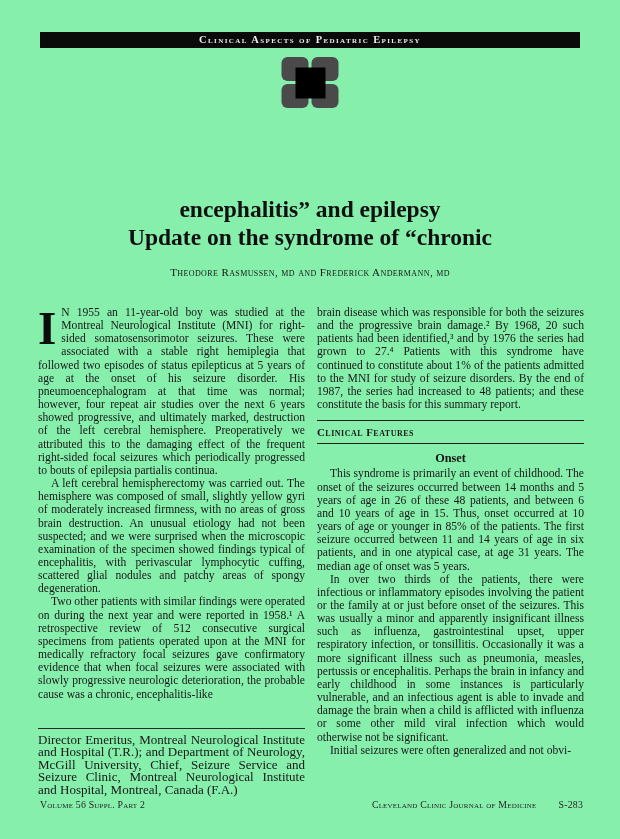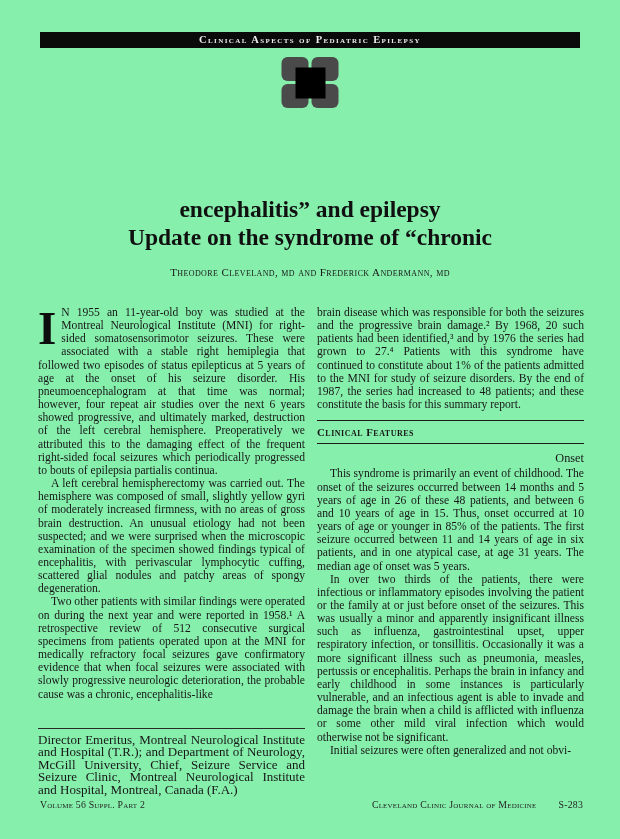--- a/index.html
+++ b/index.html
@@ -110,25 +110,25 @@
     margin: 9px 0 7px;
     padding: 5px 0 4px;
     font-variant: small-caps;
     font-weight: bold;
     font-size: 10.8px;
     letter-spacing: 0.5px;
     text-align: left;
     text-indent: 0;
   }
   .subhead {
-    font-weight: normal;
+    font-weight: bold;
     font-size: 12.3px;
     line-height: 14px;
     margin: 1px 0 2px;
-    text-align: right;
+    text-align: center;
   }
 
   
   .footer {
     position: absolute;
     top: 799px; left: 40px; width: 543px;
     display: flex;
     justify-content: space-between;
     font-variant: small-caps;
     font-size: 9.8px;
@@ -154,21 +154,21 @@
       <div class="quad"></div>
     </div>
     <div class="center-square"></div>
   </div>
 
   <div class="title">
     <div>encephalitis” and epilepsy</div>
     <div>Update on the syndrome of “chronic</div>
   </div>
 
-  <div class="authors">Theodore Cleveland, md and Frederick Andermann, md</div>
+  <div class="authors">Theodore Rasmussen, md and Frederick Andermann, md</div>
 
   <div class="columns">
 
     <div class="col">
       <p class="para"><span class="dropcap">I</span><span>N 1955 an 11-year-old boy was studied at the Montreal Neurological Institute (MNI) for right-sided somatosensorimotor seizures. These were associated with a stable right hemiplegia that followed two episodes of status epilepticus at 5 years of age at the onset of his seizure disorder. His pneumoencephalogram at that time was normal; however, four repeat air studies over the next 6 years showed progressive, and ultimately marked, destruction of the left cerebral hemisphere. Preoperatively we attributed this to the damaging effect of the frequent right-sided focal seizures which periodically progressed to bouts of epilepsia partialis continua.</span></p>
       <p class="para indent">A left cerebral hemispherectomy was carried out. The hemisphere was composed of small, slightly yellow gyri of moderately increased firmness, with no areas of gross brain destruction. An unusual etiology had not been suspected; and we were surprised when the microscopic examination of the specimen showed findings typical of encephalitis, with perivascular lymphocytic cuffing, scattered glial nodules and patchy areas of spongy degeneration.</p>
       <p class="para indent">Two other patients with similar findings were operated on during the next year and were reported in 1958.¹ A retrospective review of 512 consecutive surgical specimens from patients operated upon at the MNI for medically refractory focal seizures gave confirmatory evidence that when focal seizures were associated with slowly progressive neurologic deterioration, the probable cause was a chronic, encephalitis-like</p>
       <div class="footnote-block">Director Emeritus, Montreal Neurological Institute and Hospital (T.R.); and Department of Neurology, McGill University, Chief, Seizure Service and Seizure Clinic, Montreal Neurological Institute and Hospital, Montreal, Canada (F.A.)</div>
     </div>
 

